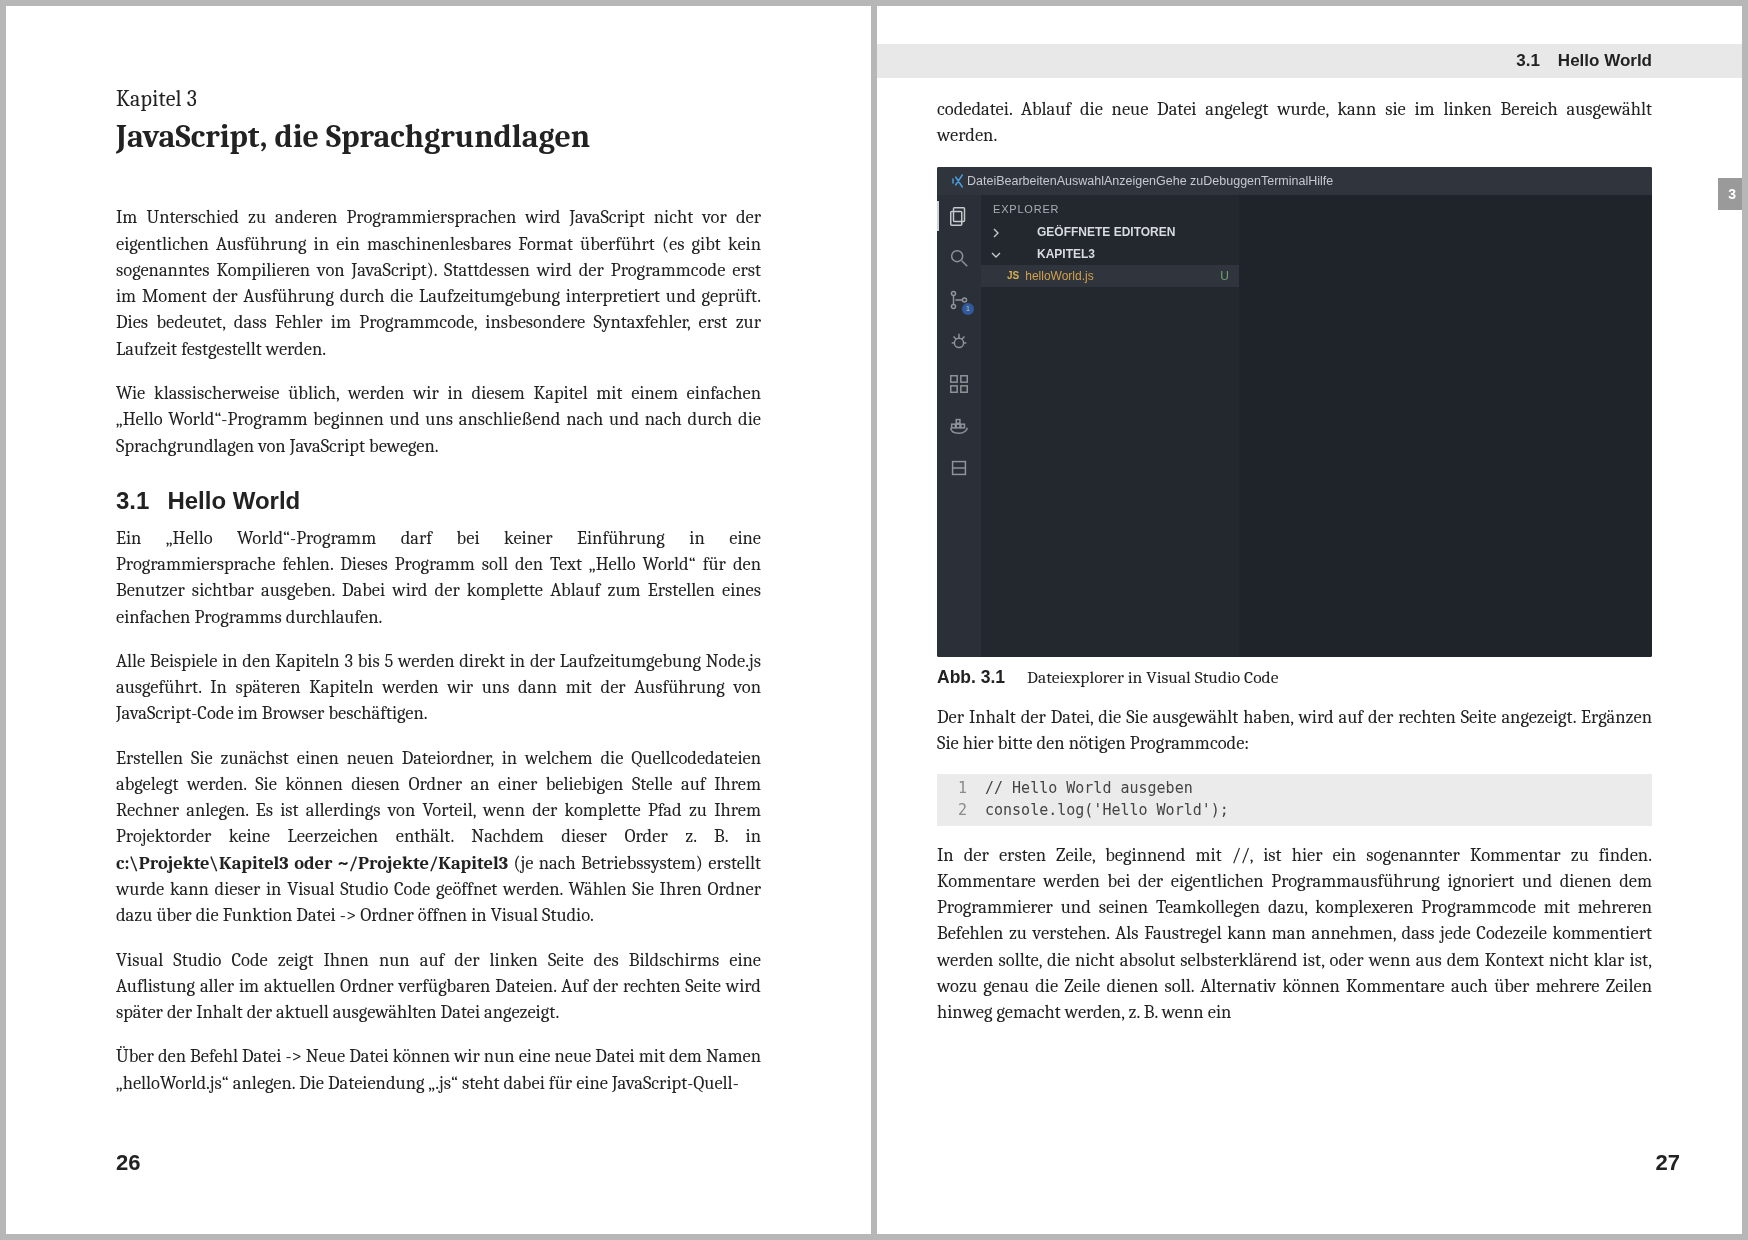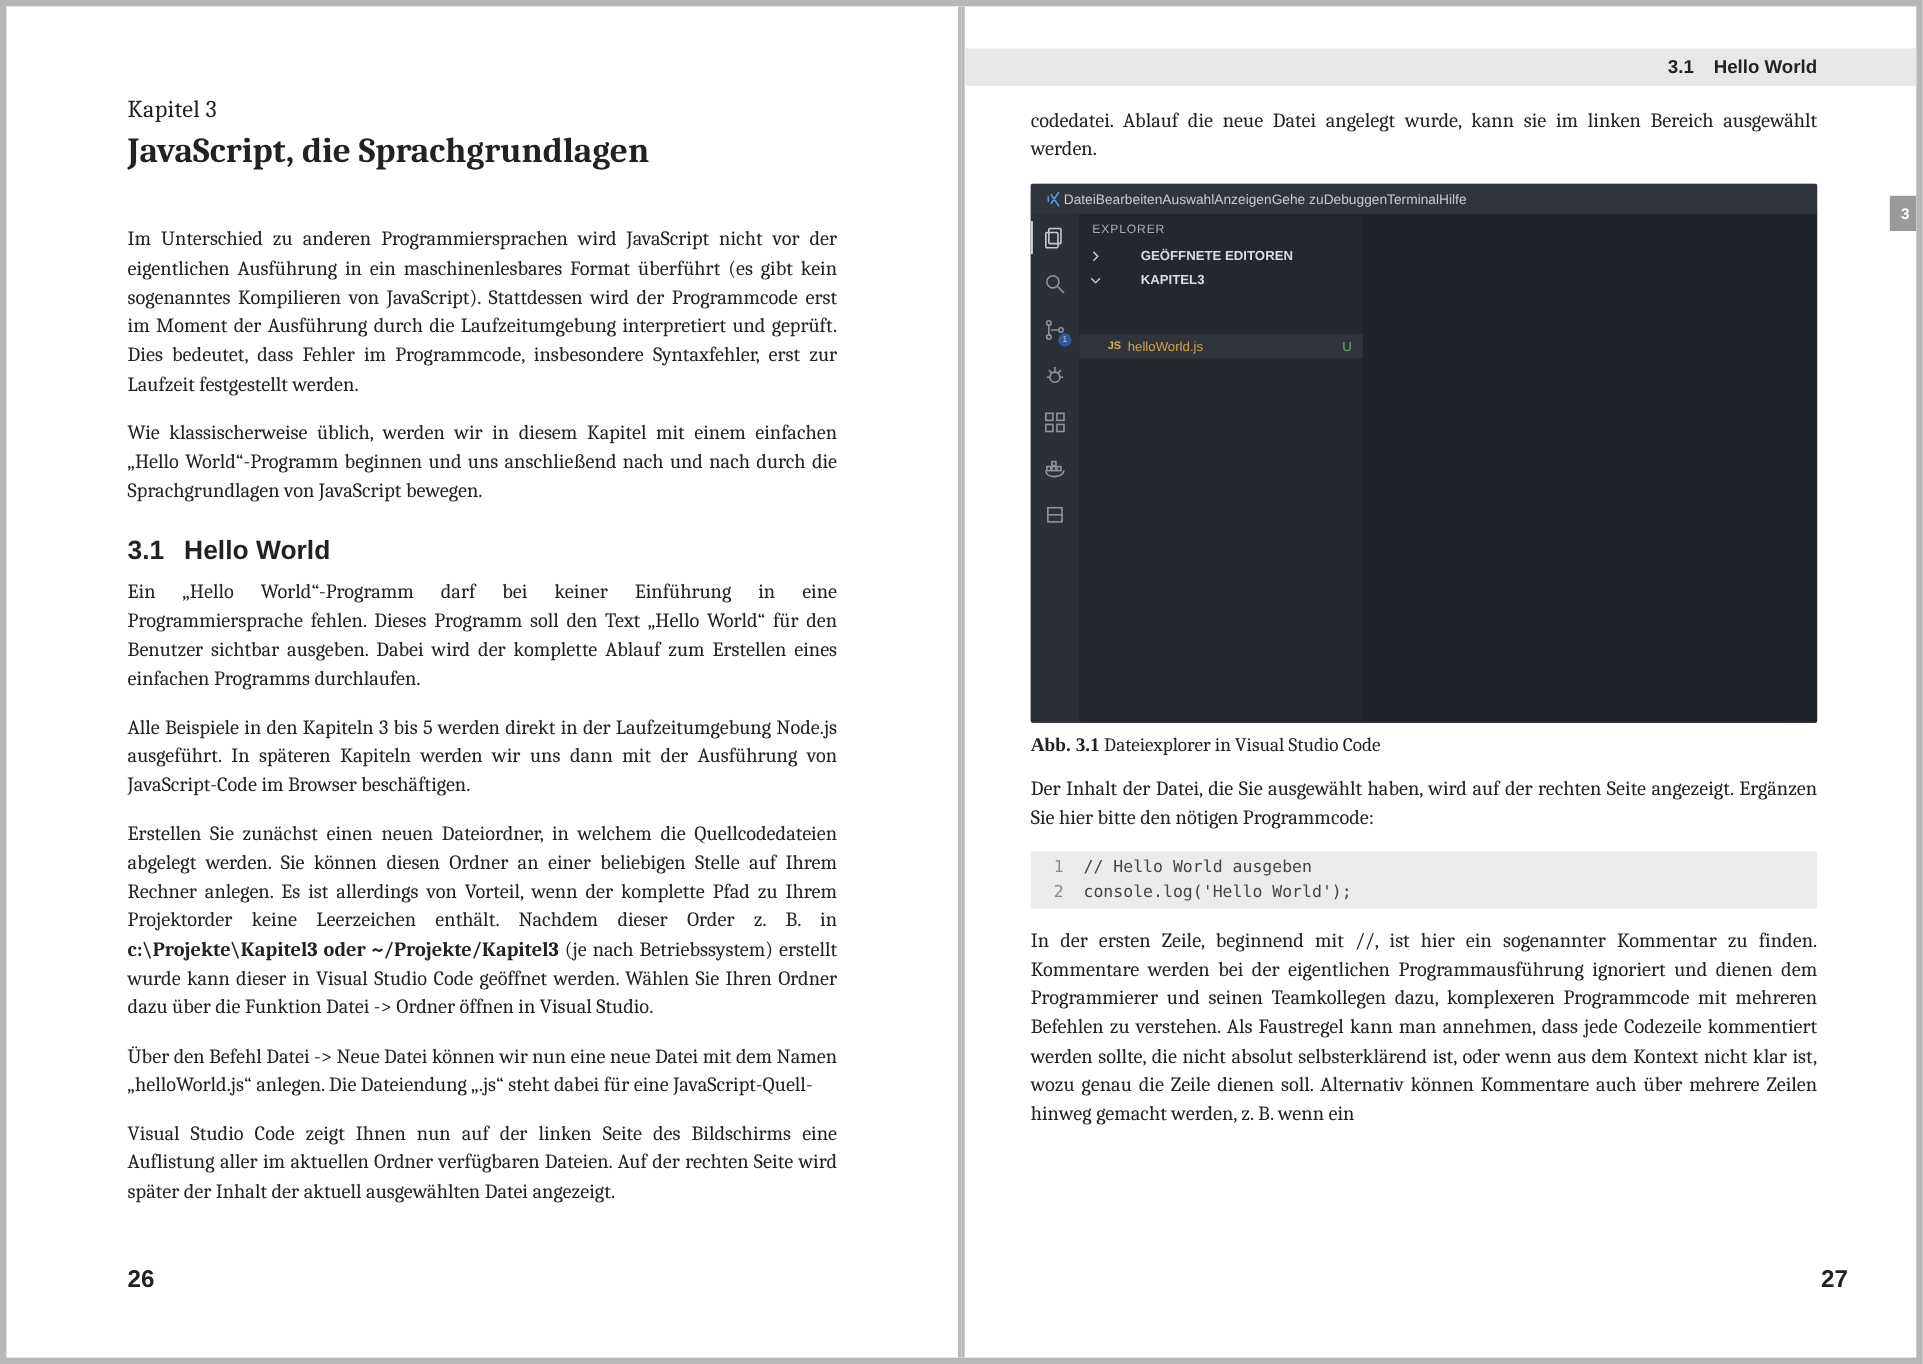--- a/index.html
+++ b/index.html
@@ -58,28 +58,28 @@
   .vs-menu .logo svg{display:block;}
   .vs-body{position:absolute;top:28px;bottom:0;left:0;right:0;display:flex;}
   .vs-activity{width:44px;background:var(--vscode-side);display:flex;flex-direction:column;align-items:center;padding-top:10px;gap:20px;}
   .vs-activity .ic{width:22px;height:22px;opacity:.65;position:relative;}
   .vs-activity .ic.active{opacity:1;}
   .vs-activity .ic.active::before{content:"";position:absolute;left:-11px;top:-4px;width:2px;height:30px;background:#d0d3d8;}
   .badge{position:absolute;right:-4px;bottom:-4px;width:12px;height:12px;border-radius:50%;background:#3572d2;font-size:8px;color:#fff;display:flex;align-items:center;justify-content:center;font-family:Arial;}
   .vs-explorer{width:258px;background:#23272e;color:var(--tree-ink);font-family:"Segoe UI",Arial,sans-serif;font-size:12px;}
   .vs-explorer .title{padding:8px 12px 6px;font-size:11px;letter-spacing:.8px;color:#a9adb4;}
   .tree-row{display:flex;align-items:center;height:22px;padding-left:10px;gap:6px;}
-  .tree-row.sel{background:#2f343d;color:#e8c58a;margin-top:39px;}
+  .tree-row.sel{background:#2f343d;color:#e8c58a;}
   .tree-row .fname{color:#d3a24b;}
   .tree-row .u{margin-left:auto;margin-right:10px;color:#6fa36f;}
   .tree-row.bold{font-weight:700;color:#d8dbe0;gap:36px;}
   .chev{width:10px;height:10px;display:inline-block;}
   .vs-editor{flex:1;background:var(--vscode-body);}
   .fig-cap{font-size:17.5px;margin:6px 0 16px;}
-  .fig-cap b{font-family:Liberation Serif, serif;font-weight:700;margin-right:4px;}
+  .fig-cap b{font-family:Liberation Sans, sans-serif;font-weight:700;margin-right:22px;}
   
   .codeblk{background:var(--code-bg);font-family:"Consolas","Menlo",monospace;font-size:15px;line-height:1.45;color:#444;padding:4px 0;margin:6px 0 16px;}
   .codeblk .row{display:flex;}
   .codeblk .ln{width:30px;text-align:right;padding-right:10px;color:#8a8a8a;user-select:none;border-right:0;}
   .codeblk .c{padding-left:8px;white-space:pre;}
   
   .ic svg{stroke:#c6c9ce;fill:none;stroke-width:1.6;width:22px;height:22px;}
 </style>
 </head>
 <body>
@@ -96,22 +96,22 @@
 
       <div class="sec-head">
         <span class="num">3.1</span><span>Hello World</span>
       </div>
 
       <p>Ein „Hello World“-Programm darf bei keiner Einführung in eine Programmiersprache fehlen. Dieses Programm soll den Text „Hello World“ für den Benutzer sichtbar ausgeben. Dabei wird der komplette Ablauf zum Erstellen eines einfachen Programms durchlaufen.</p>
       <p>Alle Beispiele in den Kapiteln 3 bis 5 werden direkt in der Laufzeitumgebung Node.js ausgeführt. In späteren Kapiteln werden wir uns dann mit der Ausführung von JavaScript-Code im Browser beschäftigen.</p>
       <p>
         <span>Erstellen Sie zunächst einen neuen Dateiordner, in welchem die Quellcodedateien abgelegt werden. Sie können diesen Ordner an einer beliebigen Stelle auf Ihrem Rechner anlegen. Es ist allerdings von Vorteil, wenn der komplette Pfad zu Ihrem Projektorder keine Leerzeichen enthält. Nachdem dieser Order z. B. in </span><strong class="pth">c:\Projekte\Kapitel3 oder ~/Projekte/Kapitel3</strong><span> (je nach Betriebssystem) erstellt wurde kann dieser in Visual Studio Code geöffnet werden. Wählen Sie Ihren Ordner dazu über die Funktion Datei -&gt; Ordner öffnen in Visual Studio.</span>
       </p>
+      <p>Visual Studio Code zeigt Ihnen nun auf der linken Seite des Bildschirms eine Auflistung aller im aktuellen Ordner verfügbaren Dateien. Auf der rechten Seite wird später der Inhalt der aktuell ausgewählten Datei angezeigt.</p>
       <p>Über den Befehl Datei -&gt; Neue Datei können wir nun eine neue Datei mit dem Namen „helloWorld.js“ anlegen. Die Dateiendung „.js“ steht dabei für eine JavaScript-Quell-</p>
-      <p>Visual Studio Code zeigt Ihnen nun auf der linken Seite des Bildschirms eine Auflistung aller im aktuellen Ordner verfügbaren Dateien. Auf der rechten Seite wird später der Inhalt der aktuell ausgewählten Datei angezeigt.</p>
     </div>
     <div class="page-num">26</div>
   </div>
 
   <div class="page page-right">
     <div class="runhead">
       <span class="num">3.1</span>
       <span>Hello World</span>
     </div>
     <div class="thumb-strip">

